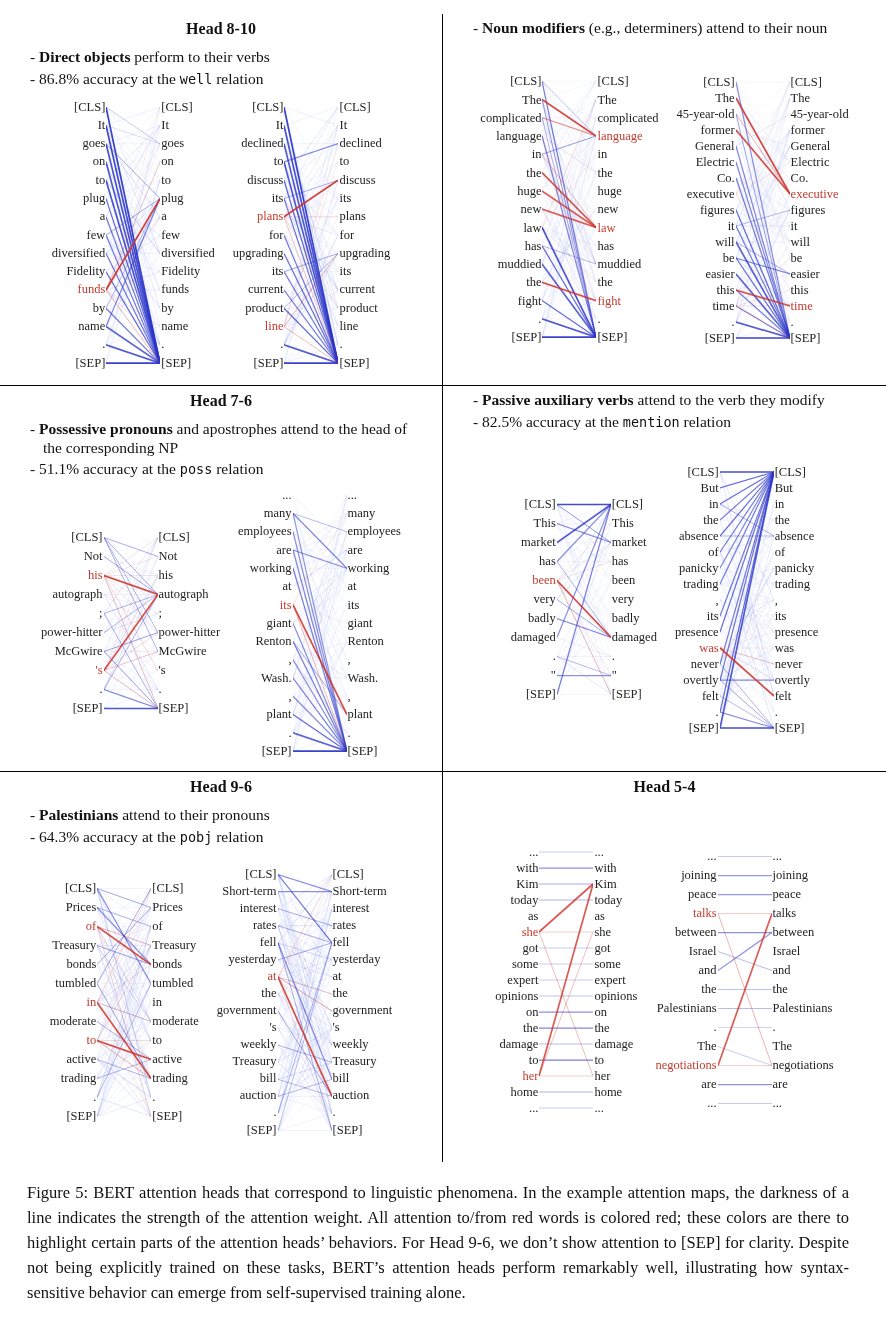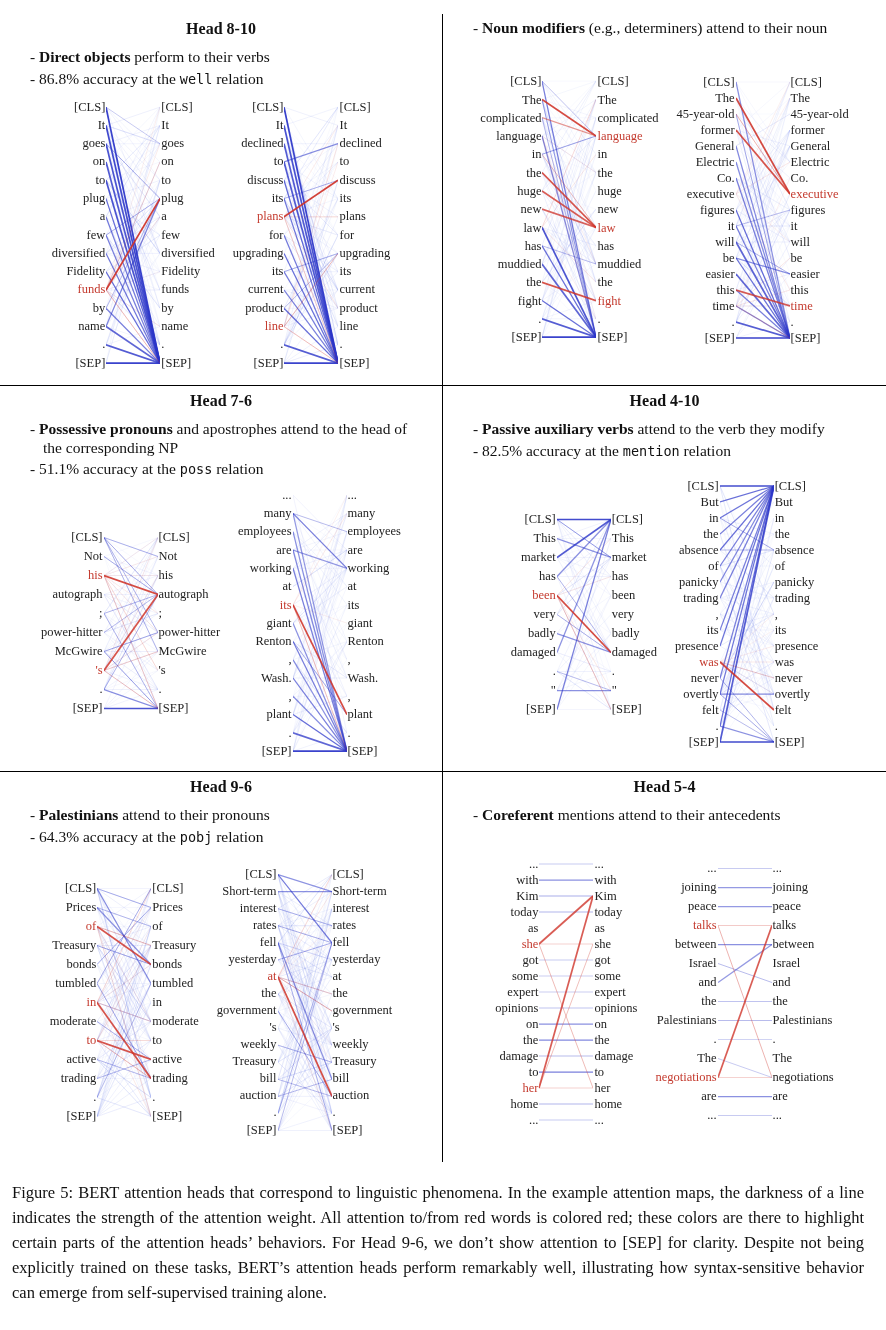--- a/index.html
+++ b/index.html
@@ -13,21 +13,21 @@
   .bullets{padding:0 8px 0 26px;}
   .bullet{font-size:15.5px;line-height:1.2;margin:3px 0;padding-left:13px;text-indent:-13px;}
   .bullet .mono{font-family:"DejaVu Sans Mono",monospace;font-size:13.5px;}
   .maps-row{flex:1;display:flex;justify-content:center;align-items:center;gap:18px;padding-bottom:6px;}
   .att-map{display:flex;align-items:flex-start;}
   .col{font-family:Liberation Serif, serif;font-size:12.5px;white-space:nowrap;color:#222;}
   .col.left{text-align:right;padding-right:1px;}
   .col.right{text-align:left;padding-left:1px;}
   .col div{height:var(--rh);}
   .col .red{color:#c43a2e;}
-  .caption{font-size:16.5px;line-height:1.52;text-align:justify;padding:0 12px;margin:18px 10px 0 0;}
+  .caption{font-size:16.5px;line-height:1.52;text-align:justify;padding:0 27px;margin:18px 10px 0 0;}
 </style>
 </head>
 <body>
 
 <div class="page">
   <div class="figure" id="figure">
       <div class="panel bl bb">
         <div class="panel-title">Head 8-10</div>
         <div class="bullets">
           <div class="bullet"><span>- </span><b>Direct objects</b><span> perform to their verbs</span></div>
@@ -1020,21 +1020,20 @@
               <div>Wash.</div>
               <div>,</div>
               <div>plant</div>
               <div>.</div>
               <div>[SEP]</div>
             </div>
           </div>
         </div>
       </div>
       <div class="panel bb">
-        <div class="panel-title">Head 4-10</div>
         <div class="bullets">
           <div class="bullet"><span>- </span><b>Passive auxiliary verbs</b><span> attend to the verb they modify</span></div>
           <div class="bullet"><span>- </span><span>82.5% accuracy at the </span><span class="mono">mention</span><span> relation</span></div>
         </div>
         <div class="maps-row">
           <div class="att-map" style="--rh: 19px;">
             <div class="col left" style="line-height: 19px;">
               <div>[CLS]</div>
               <div>This</div>
               <div>market</div>
@@ -1759,21 +1758,20 @@
               <div>auction</div>
               <div>.</div>
               <div>[SEP]</div>
             </div>
           </div>
         </div>
       </div>
       <div class="panel">
         <div class="panel-title">Head 5-4</div>
         <div class="bullets">
-          <div class="bullet"><span>- </span><b>Coreferent</b><span> mentions attend to their antecedents</span></div>
         </div>
         <div class="maps-row">
           <div class="att-map" style="--rh: 16px;">
             <div class="col left" style="line-height: 16px;">
               <div>...</div>
               <div>with</div>
               <div>Kim</div>
               <div>today</div>
               <div>as</div>
               <div class="red">she</div>

